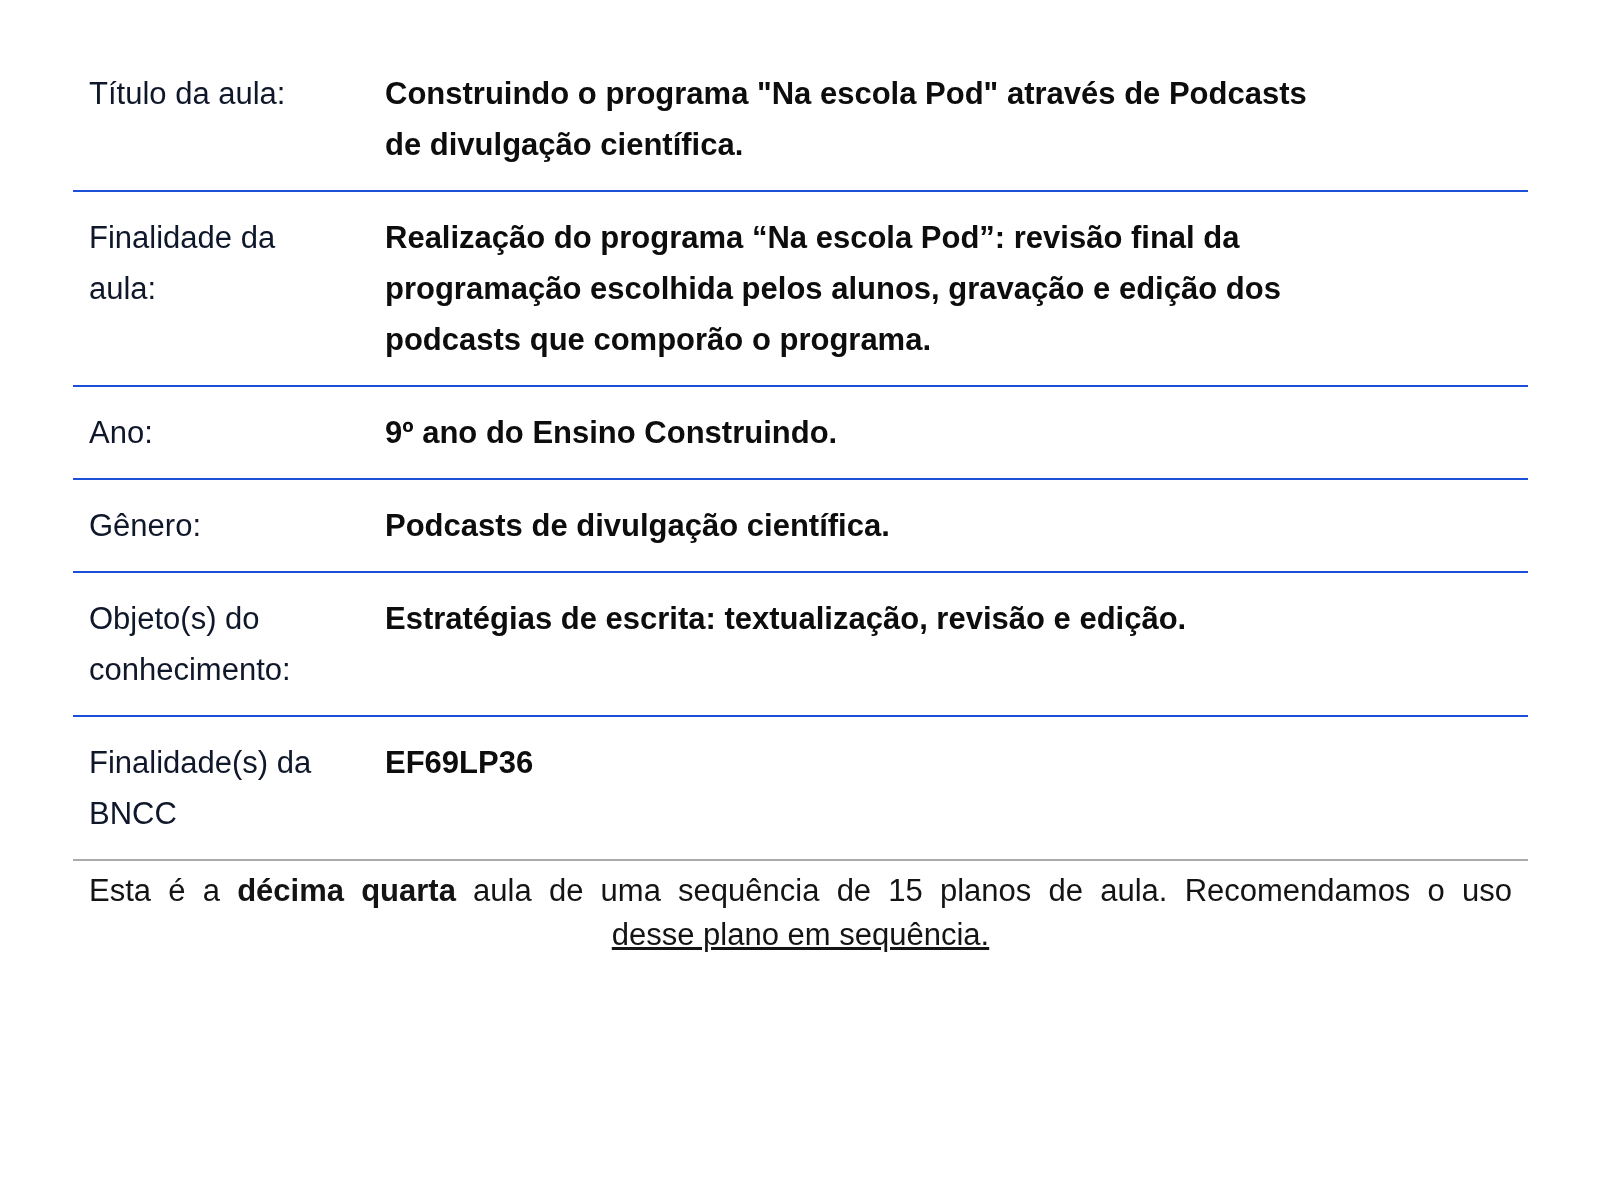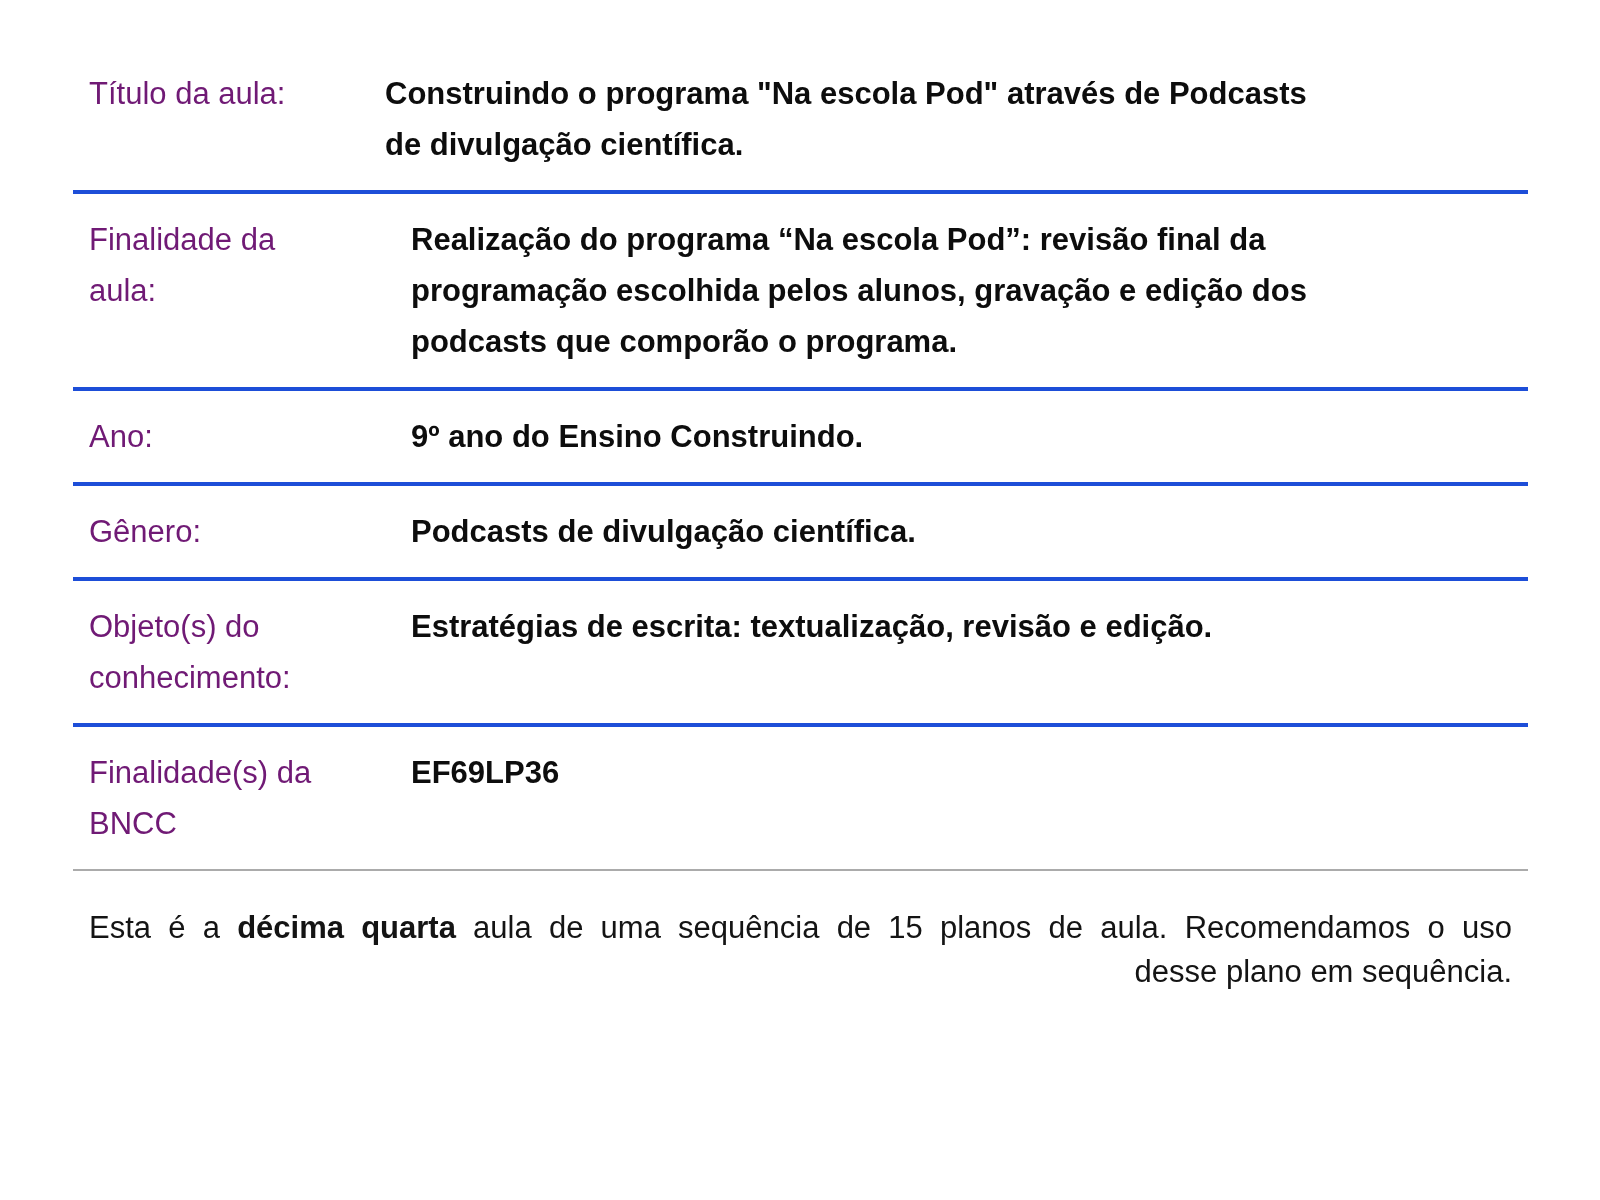--- a/index.html
+++ b/index.html
@@ -13,53 +13,53 @@
   }
   .page {
     margin: 48px 0 0 73px;
     width: 1455px;
   }
   .row {
     display: flex;
     padding: 20px 16px;
   }
   .row + .row {
-    border-top: 4px solid #1d4ed8;
-    gap: 26px;
+    border-top: 2px solid #1d4ed8;
   }
   .cell-label {
     width: 240px;
     margin-right: 56px;
     flex: none;
     font-size: 31px;
     line-height: 51px;
     font-weight: 400;
-    color: #701a75;
+    color: #0f172a;
     white-space: pre-line;
   }
   .cell-value {
     font-size: 31px;
     line-height: 51px;
     font-weight: 700;
     color: #0d0d0d;
     white-space: pre-line;
   }
   .footer {
     border-top: 2px solid #ababab;
-    padding: 35px 16px 0 16px;
+    padding: 8px 16px 0 16px;
     font-size: 31px;
     line-height: 44px;
     color: #141414;
   }
   .footer-line1 {
     text-align: justify;
     text-align-last: justify;
   }
   .footer-line2 {
-    text-align: right;
+    text-align: center;
+    text-decoration: underline;
   }
   .b { font-weight: 700; }
 </style>
 </head>
 <body>
 
 <div class="page">
 
   <div id="rows">
   <div class="row">

